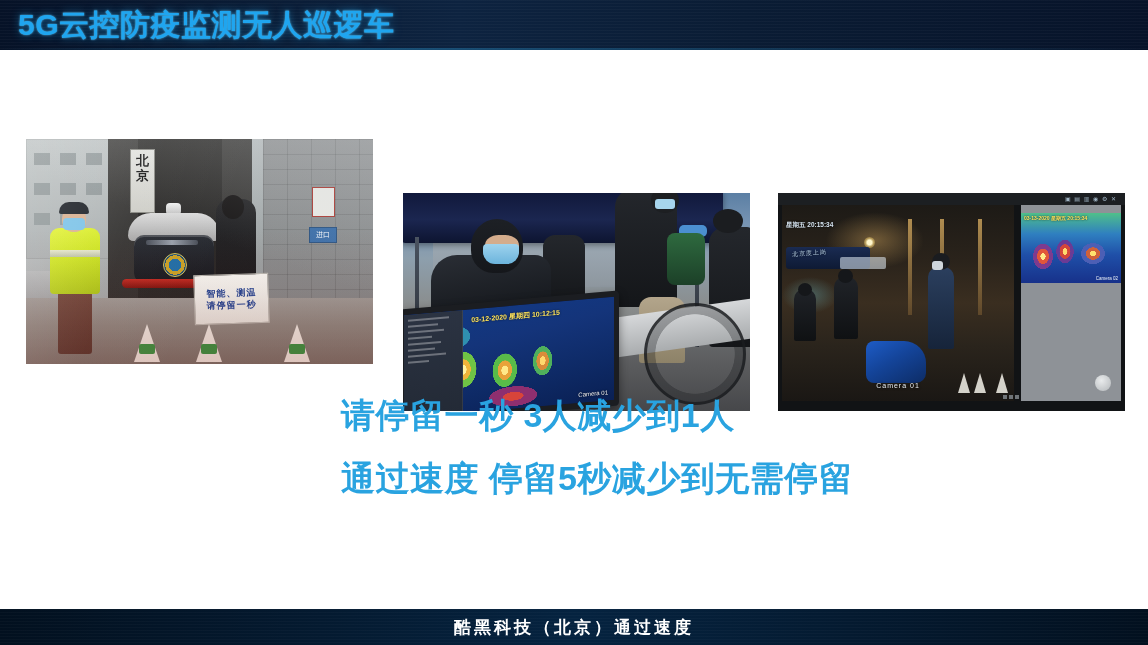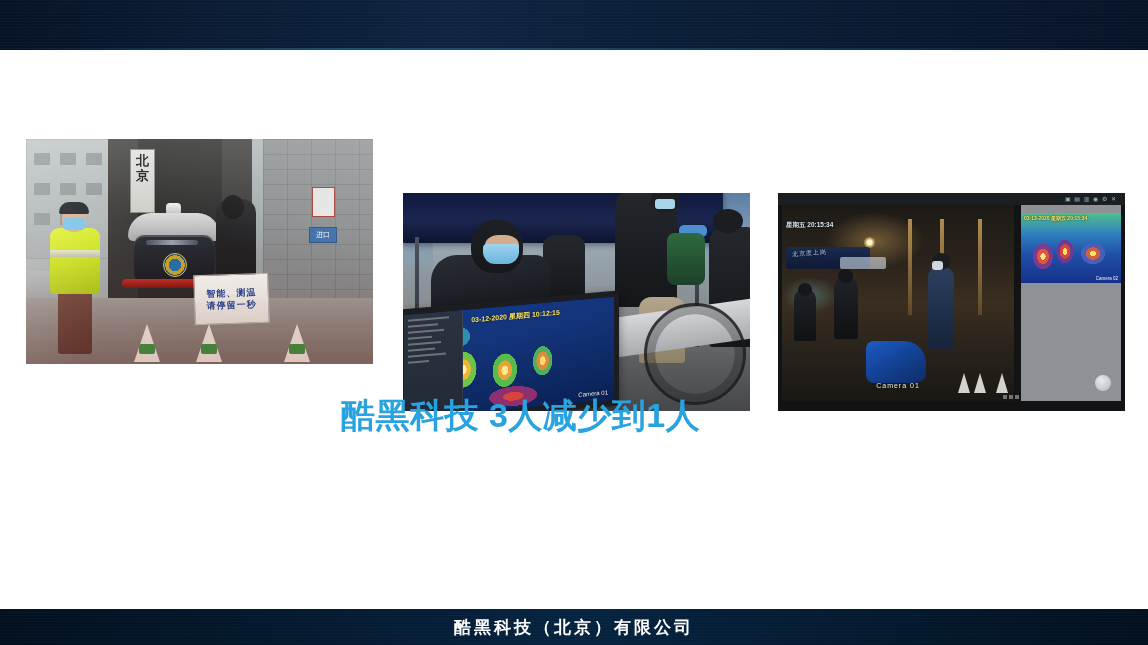--- a/index.html
+++ b/index.html
@@ -532,20 +532,21 @@
     font-size: 17px;
     font-weight: bold;
     letter-spacing: 3px;
     white-space: nowrap;
   }
 </style>
 </head>
 <body>
 
 <div class="header">
+  <div class="header-title">5G云控防疫监测无人巡逻车</div>
 
 </div>
 
 <div class="photos">
 
   <div class="photo" id="photo-1">
     <div class="scene">
       <div class="p1-sky"></div>
       <div class="p1-bldg-l">
         <span class="p1-win" style="left:8px;top:14px;width:16px;height:12px;"></span>
@@ -705,18 +706,19 @@
       <div class="p3-ctrl">
         <i></i>
           <i></i>
           <i></i>
       </div>
     </div>
   </div>
 </div>
 
 <div class="lines">
-  <div class="line">酷黑科技 3人减少到1人</div>
+  <div class="line">请停留一秒 3人减少到1人</div>
+  <div class="line">通过速度 停留5秒减少到无需停留</div>
 </div>
 
 <div class="footer">
-  <div class="footer-text">酷黑科技（北京）有限公司</div>
+  <div class="footer-text">酷黑科技（北京）通过速度</div>
 </div>
 
 </body></html>

